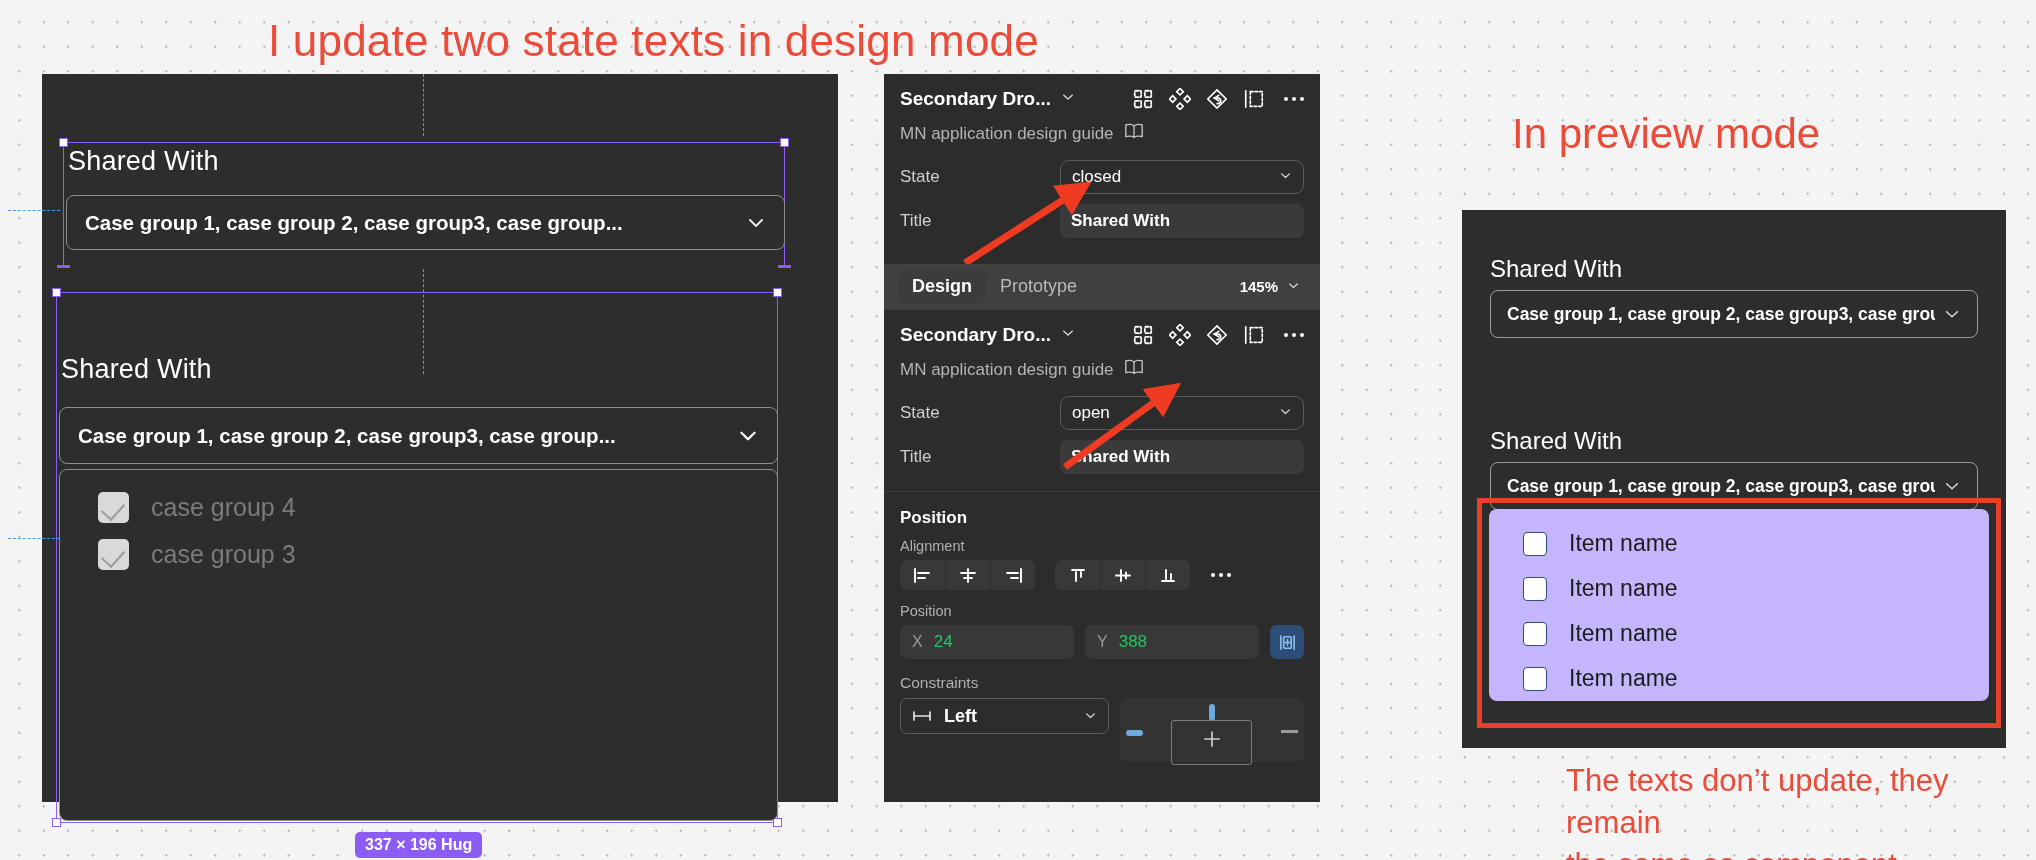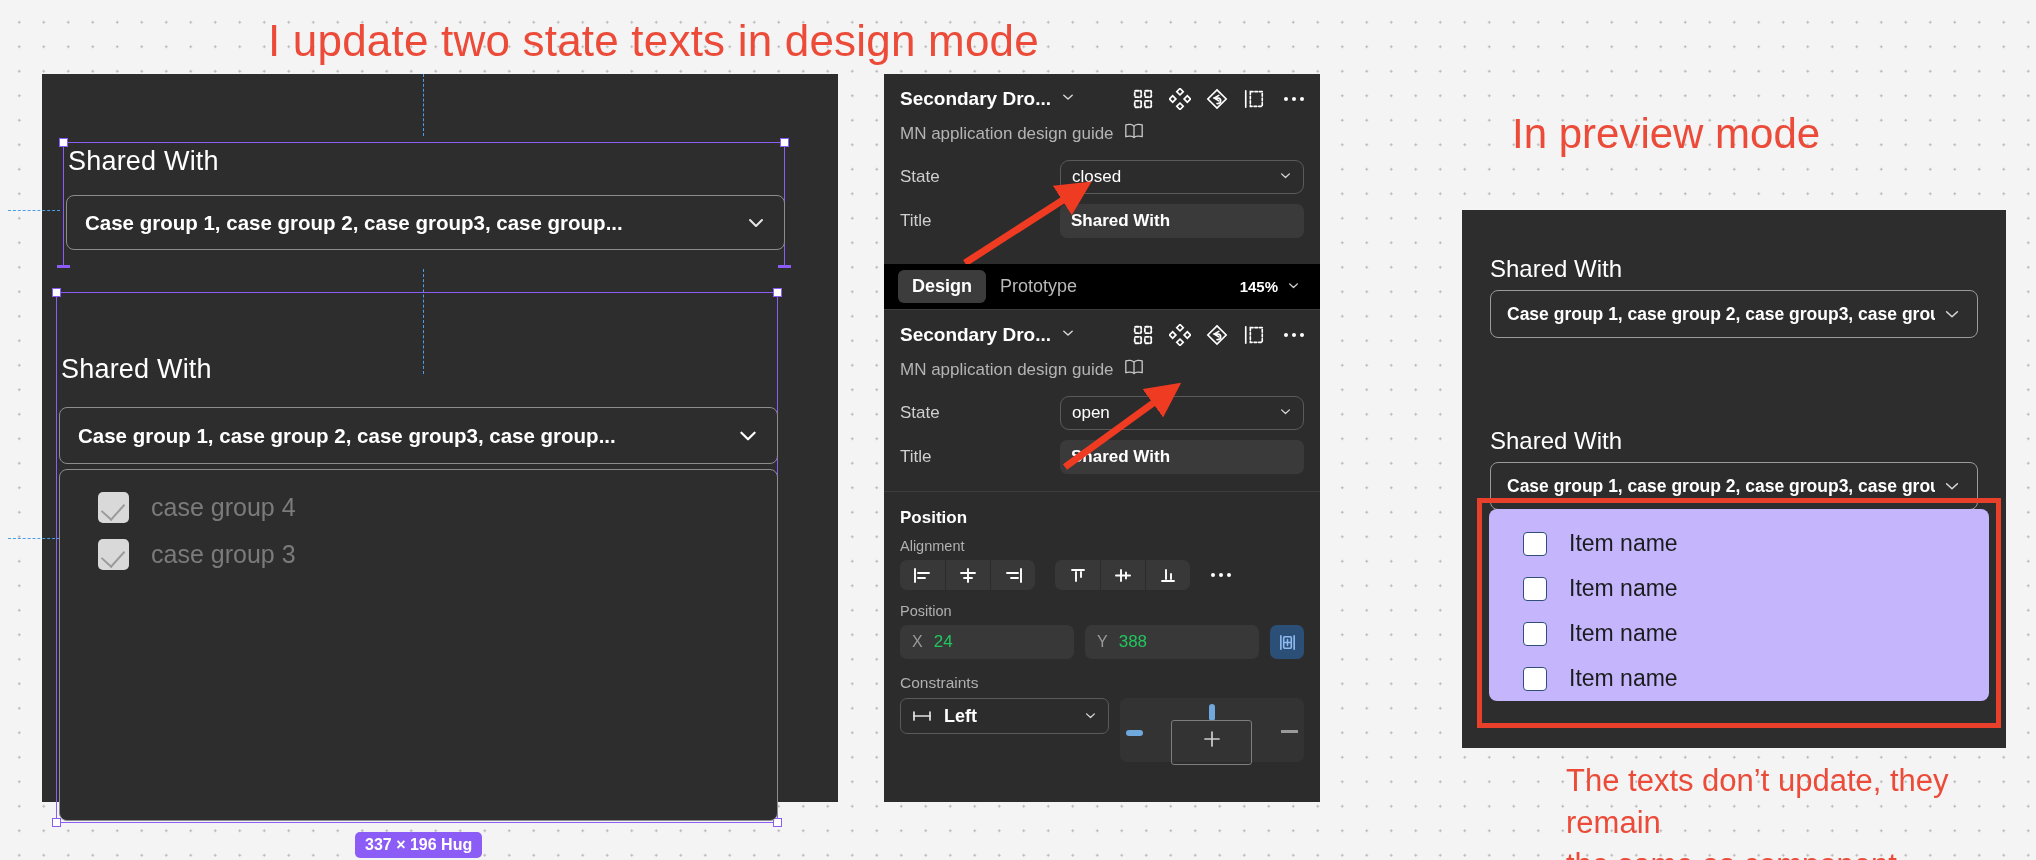--- a/index.html
+++ b/index.html
@@ -78,21 +78,21 @@
 
   
   .panel{
     position:absolute; background:#2c2c2c; color:#fff;
   }
   #panel-top{ left:884px; top:74px; width:436px; height:190px; }
   #panel-bottom{ left:884px; top:264px; width:436px; height:538px; }
 
   .tabbar{
     height:46px; display:flex; align-items:center; padding:0 14px;
-    border-bottom:1px solid #3d3d3d; background:#000000;
+    border-bottom:1px solid #3d3d3d; background:#404040;
   }
   .tab{
     font-size:18px; padding:6px 14px; border-radius:6px; color:#b9b9b9;
   }
   .tab.active{ background:#3c3c3c; color:#fff; font-weight:bold; }
   .zoomval{ margin-left:auto; display:flex; align-items:center; gap:9px;
             font-size:15px; font-weight:bold; color:#fff; padding-right:6px;}
 
   .p-header{
     display:flex; align-items:center; padding:14px 16px 8px 16px; gap:10px;

